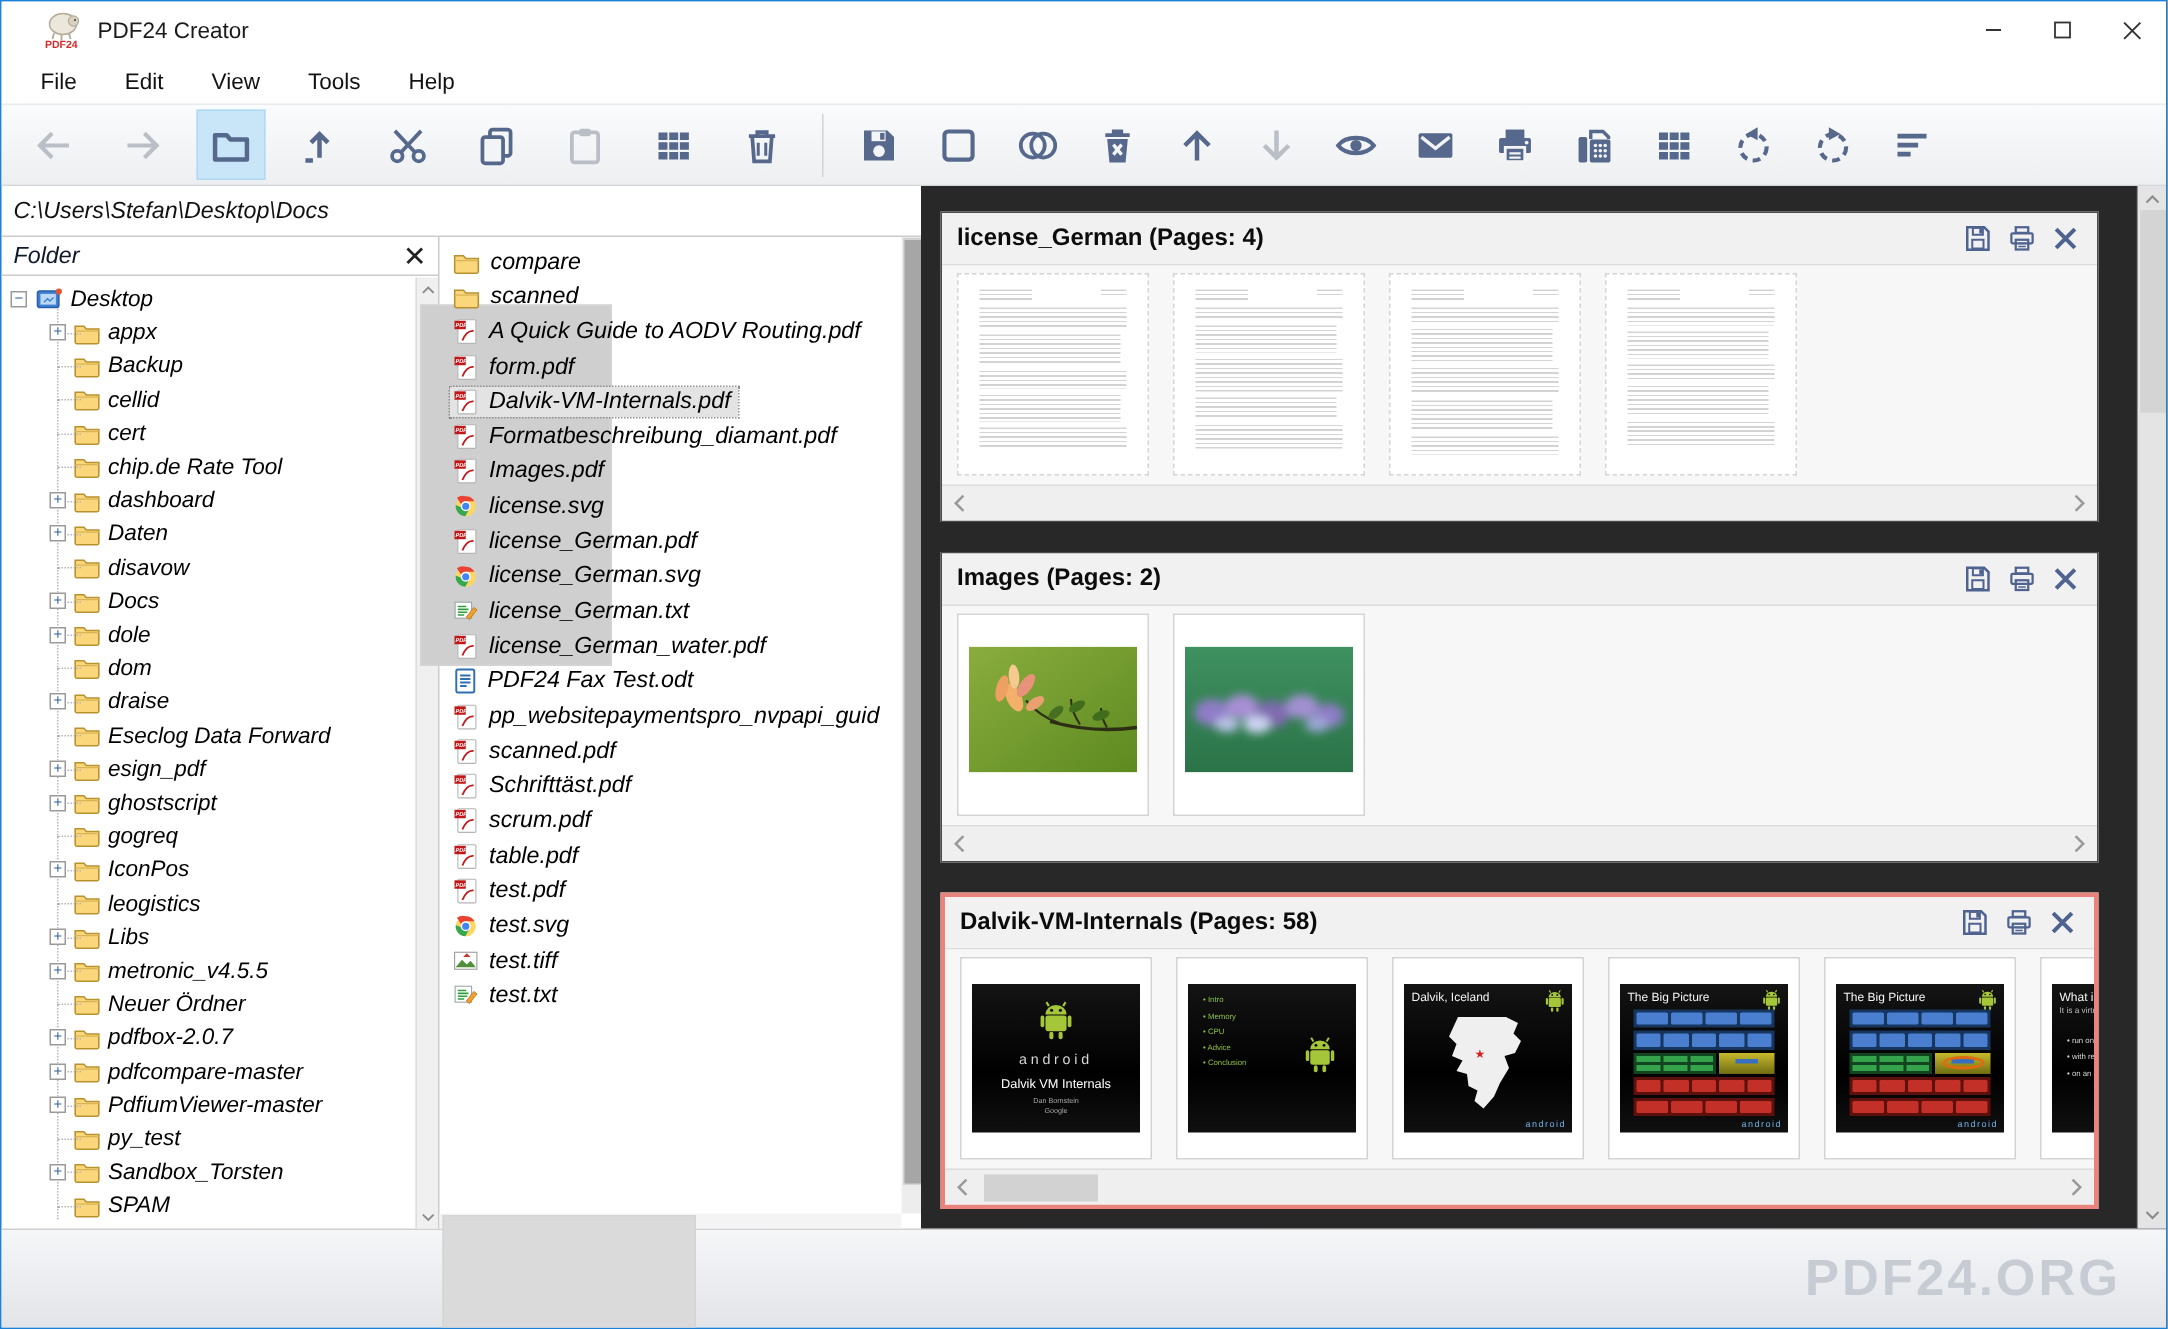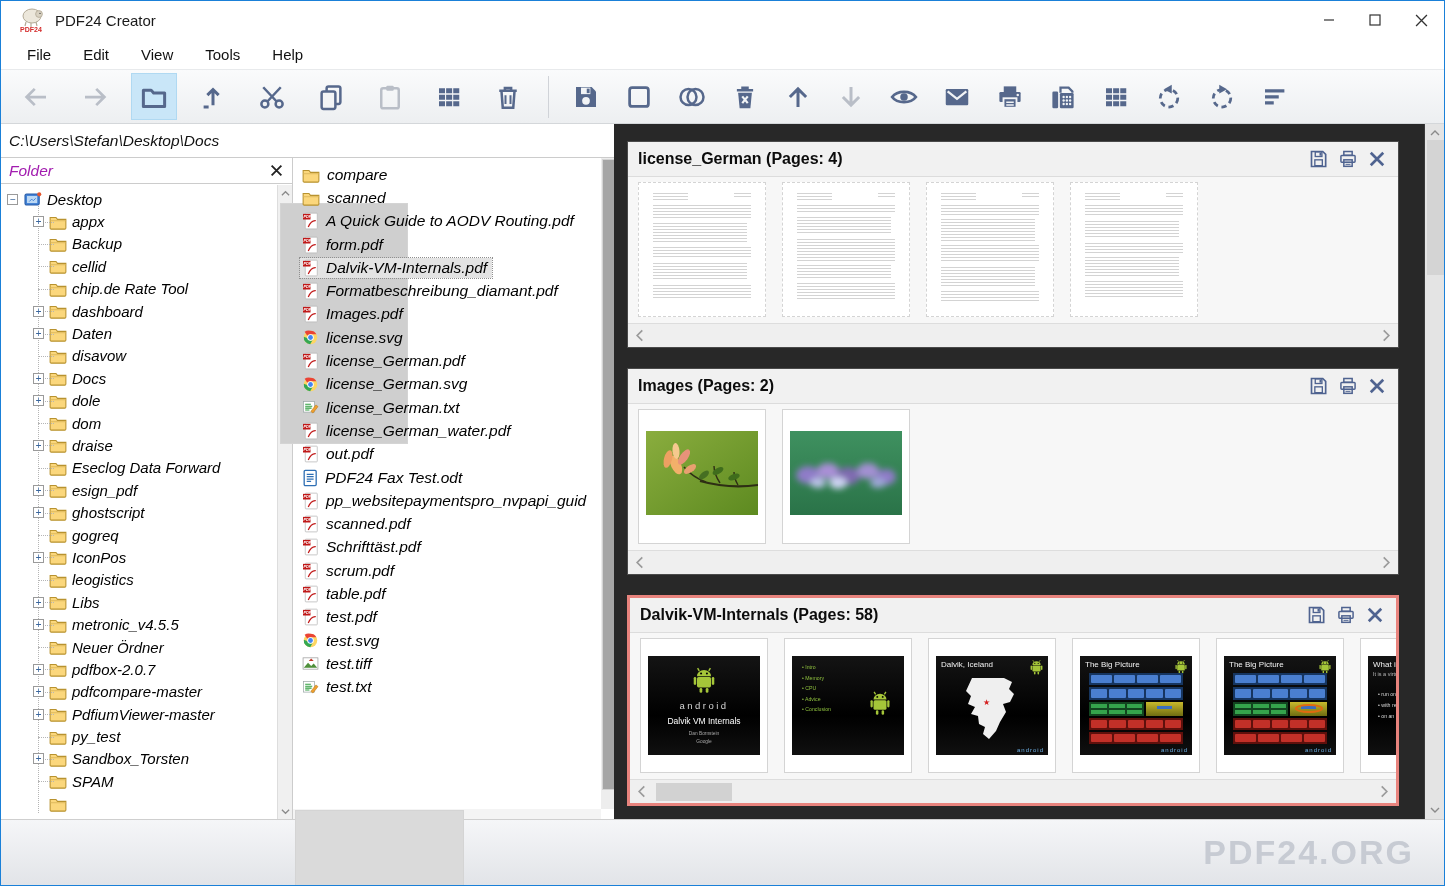--- a/index.html
+++ b/index.html
@@ -1,21 +1,21 @@
 <!DOCTYPE html>
 <html><head>
 <meta charset="utf-8">
 <style>
   html,body{margin:0;padding:0;background:#555;}
   *{box-sizing:border-box;}
   .window{width:1445px;height:886px;border:1px solid #1a80d8;background:#fff;
     font-family:"Liberation Sans",sans-serif;position:relative;overflow:hidden;}
 
   
-  .titlebar{height:38px;display:flex;align-items:center;padding-left:18px;background:#fff;}
+  .titlebar{height:38px;display:flex;align-items:center;padding-left:28px;background:#fff;}
   .app-logo{width:28px;height:28px;margin-right:8px;flex:none;}
   .app-title{font-size:15px;color:#1a1a1a;}
   .win-controls{margin-left:auto;display:flex;height:38px;}
   .win-btn{width:46px;height:38px;display:flex;align-items:center;justify-content:center;color:#333;}
 
   
   .menubar{height:30px;display:flex;align-items:center;padding-left:10px;background:#fff;}
   .menu-item{padding:0 16px;font-size:15px;color:#111;}
 
   
@@ -31,21 +31,21 @@
   
   .main{display:flex;height:695px;}
   .explorer{width:613px;flex:none;display:flex;flex-direction:column;font-style:italic;}
   .path-row{height:34px;display:flex;align-items:center;padding-left:8px;font-size:15.5px;color:#111;
     border-bottom:1px solid #cccccc;flex:none;}
   .explorer-body{display:flex;flex:1;min-height:0;}
 
   
   .tree-panel{width:292px;flex:none;border-right:1px solid #cccccc;position:relative;}
   .folder-header{height:26px;display:flex;align-items:center;justify-content:space-between;
-    padding:0 8px;font-size:15.5px;color:#a21caf;border-bottom:1px solid #cccccc;}
+    padding:0 8px;font-size:15.5px;color:#0f172a;border-bottom:1px solid #cccccc;}
   .folder-close{width:16px;height:16px;color:#222;display:flex;align-items:center;justify-content:center;}
   .tree{position:absolute;top:27px;bottom:0;left:0;right:15px;overflow:hidden;padding-top:3px;}
   .tree-guide{position:absolute;left:37px;top:14px;bottom:6px;border-left:1px dotted #b5b5b5;}
   .tree-row{height:22.4px;display:flex;align-items:center;font-size:15px;color:#000;position:relative;white-space:nowrap;}
   .tree-row .stub{position:absolute;left:37px;width:16px;border-top:1px dotted #b5b5b5;top:50%;}
   .expand-box{width:11px;height:11px;border:1px solid #9a9a9a;background:#fff;flex:none;z-index:1;
     display:flex;align-items:center;justify-content:center;font-size:10px;line-height:9px;color:#39659c;margin-right:5px;}
   .tree-icon{flex:none;margin-right:5px;display:flex;}
   .tree-scroll{position:absolute;top:27px;bottom:0;right:0;width:15px;background:#f0f0f0;border-left:1px solid #ddd;}
   .tree-scroll .thumb{position:absolute;left:2px;right:2px;top:18px;height:38%;background:#cfcfcf;}
@@ -444,20 +444,32 @@
               <div class="tree-row">
                 <span class="stub"></span>
                 <span style="width:32px;flex:none"></span>
                 <span style="width:16px;flex:none"></span>
                 <span class="tree-icon">
                   <svg width="18" height="16" viewBox="0 0 24 21">
                     <path d="M1.5 4.5h7.8l2 2.5h11.2v11.5a1.5 1.5 0 0 1-1.5 1.5H3A1.5 1.5 0 0 1 1.5 18.5z" fill="#fbd77c" stroke="#b8922f" stroke-width="1.4"></path>
                     <path d="M1.5 8.8h21.2" stroke="#d8b457" stroke-width="1.1"></path>
                   </svg>
                 </span>
+                <span>cert</span>
+              </div>
+              <div class="tree-row">
+                <span class="stub"></span>
+                <span style="width:32px;flex:none"></span>
+                <span style="width:16px;flex:none"></span>
+                <span class="tree-icon">
+                  <svg width="18" height="16" viewBox="0 0 24 21">
+                    <path d="M1.5 4.5h7.8l2 2.5h11.2v11.5a1.5 1.5 0 0 1-1.5 1.5H3A1.5 1.5 0 0 1 1.5 18.5z" fill="#fbd77c" stroke="#b8922f" stroke-width="1.4"></path>
+                    <path d="M1.5 8.8h21.2" stroke="#d8b457" stroke-width="1.1"></path>
+                  </svg>
+                </span>
                 <span>chip.de Rate Tool</span>
               </div>
               <div class="tree-row">
                 <span class="stub"></span>
                 <span style="width:32px;flex:none"></span>
                 <span class="expand-box">+</span>
                 <span class="tree-icon">
                   <svg width="18" height="16" viewBox="0 0 24 21">
                     <path d="M1.5 4.5h7.8l2 2.5h11.2v11.5a1.5 1.5 0 0 1-1.5 1.5H3A1.5 1.5 0 0 1 1.5 18.5z" fill="#fbd77c" stroke="#b8922f" stroke-width="1.4"></path>
                     <path d="M1.5 8.8h21.2" stroke="#d8b457" stroke-width="1.1"></path>
@@ -889,33 +901,20 @@
                 <span class="file-sel">
                   <span class="file-icon">
                     <svg width="17" height="18" viewBox="0 0 22 24">
                       <rect x="4" y="1.5" width="16" height="21" rx="1" fill="#fff" stroke="#b5b5b5"></rect>
                       <rect x="1" y="2.5" width="10" height="7.5" fill="#c01818"></rect>
                       <text x="1.8" y="8.3" font-size="5" font-weight="bold" fill="#fff" font-family="Liberation Sans,sans-serif">PDF</text>
                       <path d="M8 20c2.5-6 5.5-9 10-8.5" fill="none" stroke="#c01818" stroke-width="1.6"></path>
                     </svg>
                   </span>
                   <span class="file-label">license_German_water.pdf</span>
-                </span>
-              </div>
-              <div class="file-row">
-                <span class="file-sel">
-                  <span class="file-icon">
-                    <svg width="17" height="18" viewBox="0 0 22 24">
-                      <rect x="4" y="1.5" width="16" height="21" rx="1" fill="#fff" stroke="#b5b5b5"></rect>
-                      <rect x="1" y="2.5" width="10" height="7.5" fill="#c01818"></rect>
-                      <text x="1.8" y="8.3" font-size="5" font-weight="bold" fill="#fff" font-family="Liberation Sans,sans-serif">PDF</text>
-                      <path d="M8 20c2.5-6 5.5-9 10-8.5" fill="none" stroke="#c01818" stroke-width="1.6"></path>
-                    </svg>
-                  </span>
-                  <span class="file-label">out.pdf</span>
                 </span>
               </div>
               <div class="file-row">
                 <span class="file-sel">
                   <span class="file-icon">
                     <svg width="16" height="18" viewBox="0 0 22 24">
                       <rect x="3" y="1.5" width="16.5" height="21" rx="1.5" fill="#fff" stroke="#2f6fb4" stroke-width="1.8"></rect>
                       <path d="M6.5 7h9.5M6.5 10.2h9.5M6.5 13.4h9.5M6.5 16.6h6" stroke="#2f6fb4" stroke-width="1.7"></path>
                     </svg>
                   </span>

